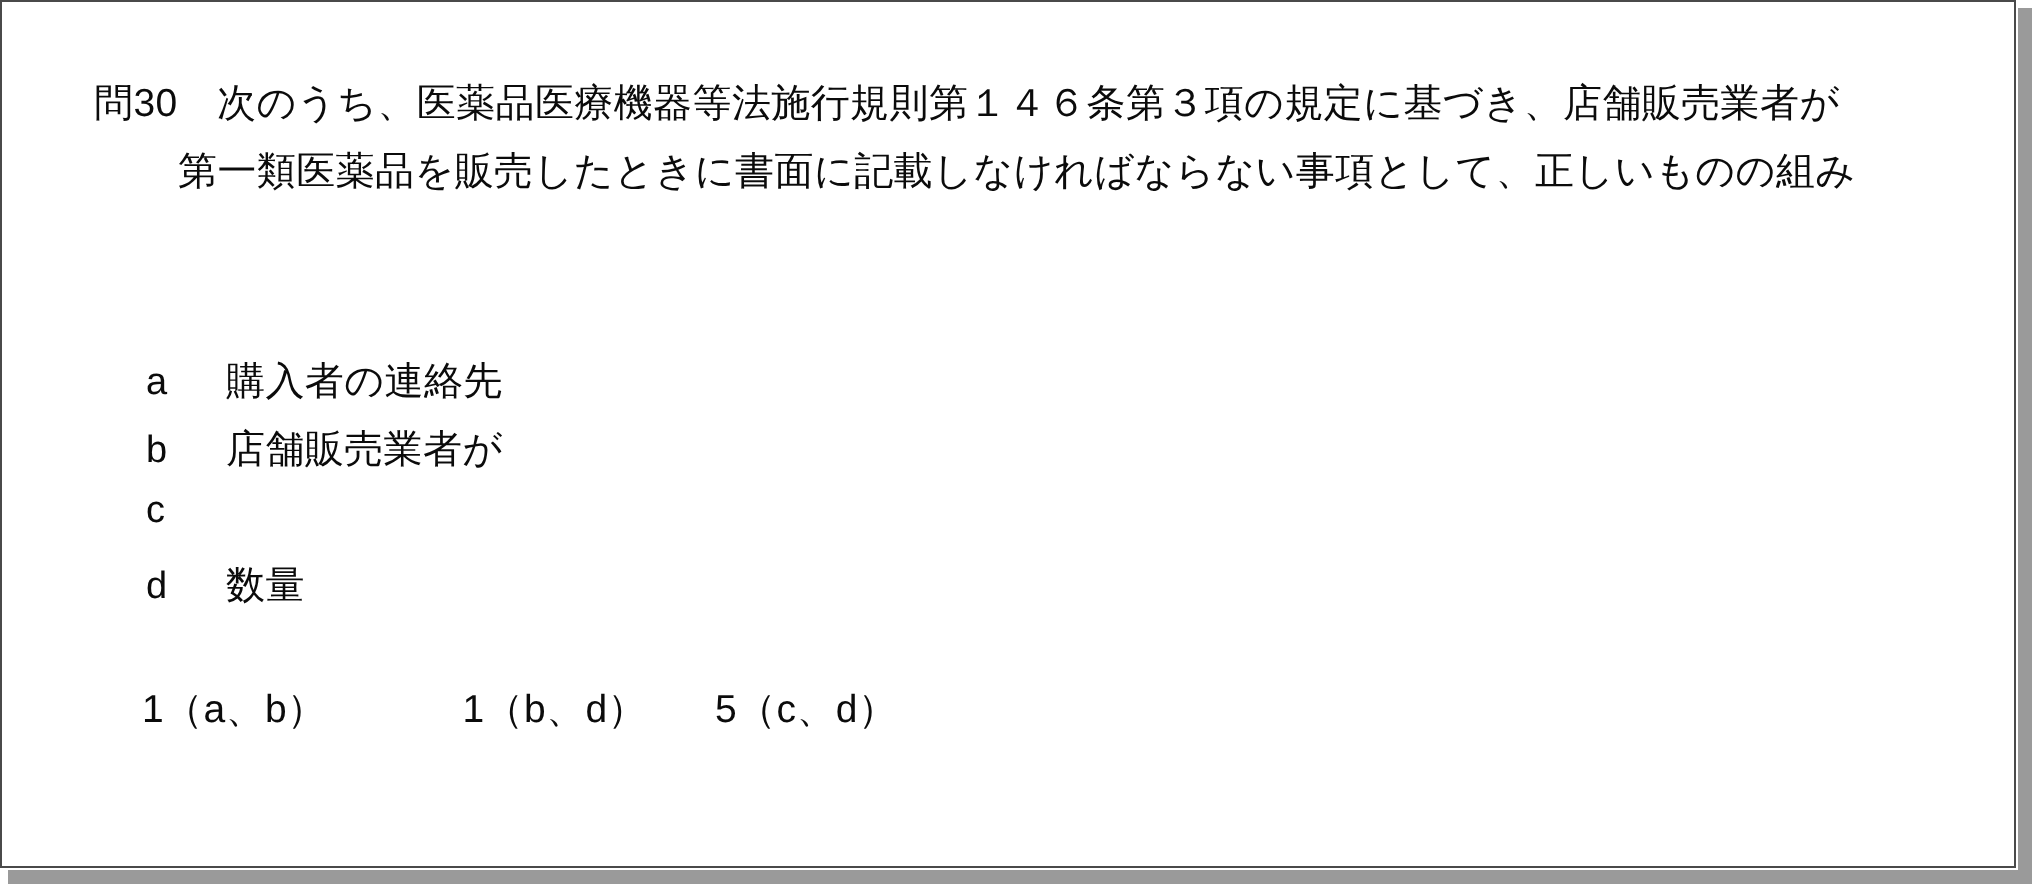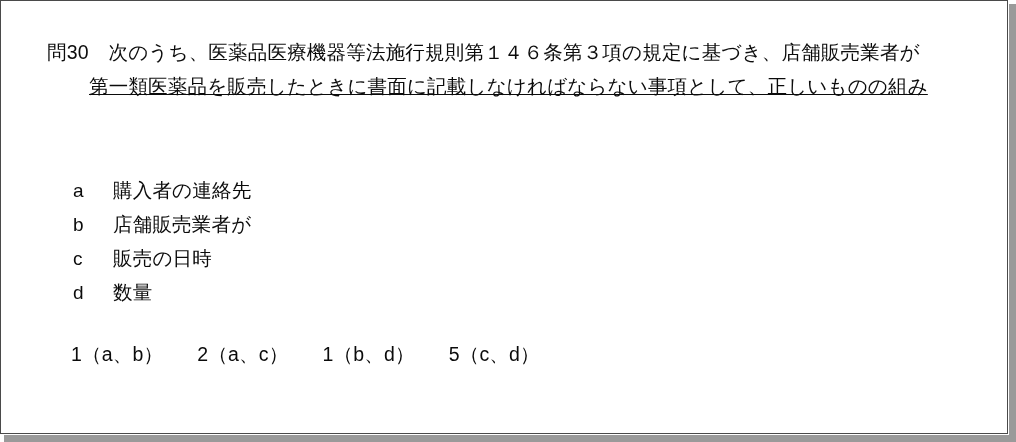--- a/index.html
+++ b/index.html
@@ -66,21 +66,20 @@
     line-height: 34px;
     color: #0b0b0b;
     letter-spacing: 0.2px;
     white-space: pre;
   }
   .qline.first {
     text-indent: 0;
   }
   .qline.cont {
     padding-left: 42px;
-    text-decoration: underline;
   }
 
   .choices {
     position: absolute;
     left: 72px;
     top: 176px;
   }
   .choice-row {
     display: flex;
     align-items: baseline;
@@ -135,32 +134,30 @@
         <div class="choice-row">
           <span class="choice-label">a</span>
           <span class="choice-text">購入者の連絡先</span>
         </div>
         <div class="choice-row">
           <span class="choice-label">b</span>
           <span class="choice-text">店舗販売業者が</span>
         </div>
         <div class="choice-row">
           <span class="choice-label">c</span>
-          <span class="choice-text">販売の日時</span>
         </div>
         <div class="choice-row">
           <span class="choice-label">d</span>
           <span class="choice-text">数量</span>
         </div>
       </div>
 
       <div class="answers">
         <span class="answer-item">1（a、b）</span>
         <span class="answer-gap"></span>
-        <span class="answer-item">2（a、c）</span>
         <span class="answer-gap"></span>
         <span class="answer-item">1（b、d）</span>
         <span class="answer-gap"></span>
         <span class="answer-item">5（c、d）</span>
       </div>
 
     </div>
   </div>
 </div>
 

